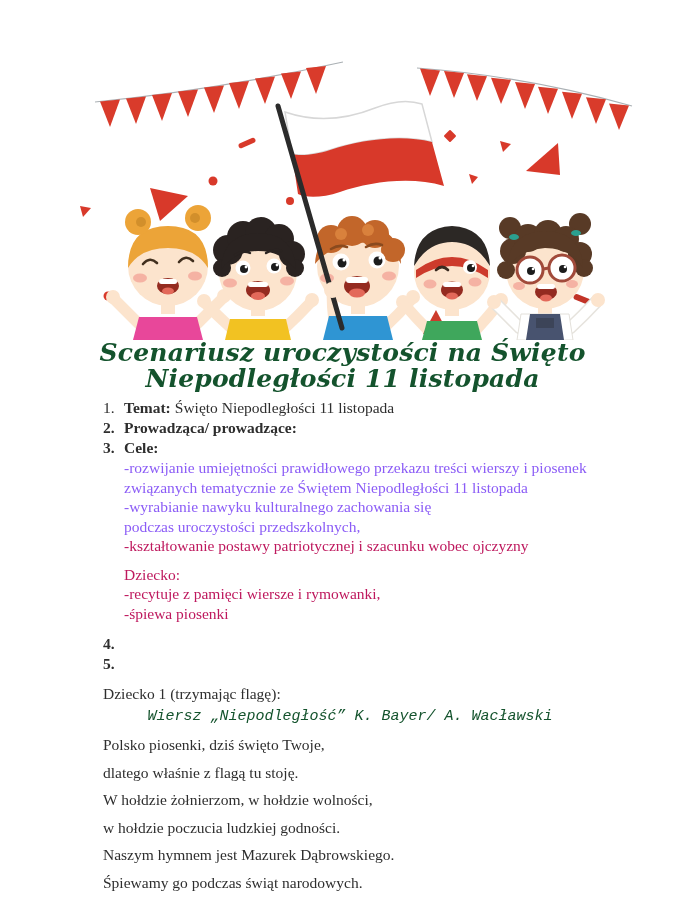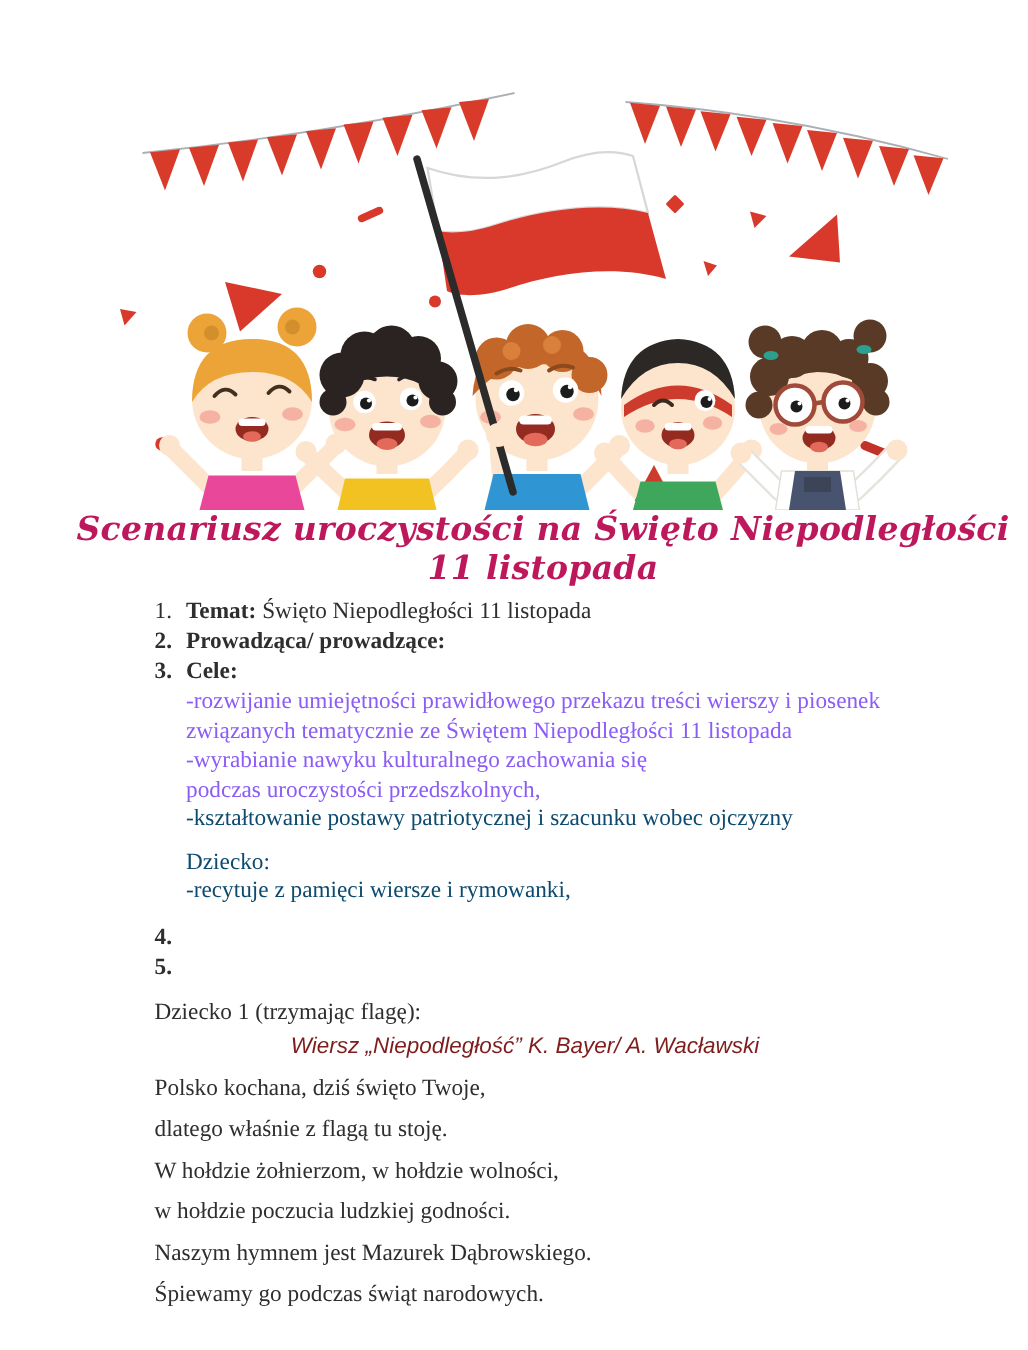--- a/index.html
+++ b/index.html
@@ -1,33 +1,33 @@
 <!DOCTYPE html>
 <html><head>
 <meta charset="utf-8">
 <style>
   html,body{margin:0;padding:0;background:#ffffff;}
   .page{position:relative;width:685px;height:900px;background:#ffffff;overflow:hidden;
         font-family:"Liberation Serif", serif;color:#2e2e2e;}
   .illustration{position:absolute;top:38px;left:0;width:685px;height:302px;}
   .content{position:absolute;top:340px;left:0;width:685px;}
   .title{ text-align:center;font-family:"DejaVu Serif", serif;font-style:italic;font-weight:700;
-          font-size:22px;letter-spacing:.2px;color:#be185d;line-height:26px;margin-left:39px;}
+          font-size:25px;letter-spacing:.2px;color:#14532d;line-height:26px;}
   .body-block{margin:6px 88px 0 103px;font-size:15.5px;line-height:20px;}
   .row{display:flex;}
   .num{width:21px;flex:none;font-weight:700;}
   .num.reg{font-weight:400;}
   .li-label{font-weight:700;}
   .li-rest{margin-left:4px;text-align:right;}
   .sub{margin-left:21px;line-height:19.5px;color:#8b5cf6;}
-  .gray{color:#0c4a6e;}
+  .gray{color:#be185d;}
   .sp10{height:10px;} .sp11{height:11px;} .sp9{height:9px;}
   .hdr{font-weight:400;line-height:20px;}
-  .caption{text-align:center;font-family:Liberation Sans, sans-serif;font-style:italic;
-           font-size:15px;color:#7f1d1d;line-height:22px;margin-top:2px;}
+  .caption{text-align:center;font-family:Liberation Mono, monospace;font-style:italic;
+           font-size:15px;color:#14532d;line-height:22px;margin-top:2px;}
   .poem{line-height:27.5px;margin-top:3px;}
   .narr{line-height:27.5px;}
   .narr-hdr{font-weight:700;line-height:27px;margin-top:0;}
 </style>
 </head>
 <body>
 
 <div class="page">
 
   <svg class="illustration" viewBox="0 0 685 302" aria-hidden="true">
@@ -265,38 +265,39 @@
       <div class="sub">-rozwijanie umiejętności prawidłowego przekazu treści wierszy i piosenek</div>
       <div class="sub">związanych tematycznie ze Świętem Niepodległości 11 listopada</div>
       <div class="sub">-wyrabianie nawyku kulturalnego zachowania się</div>
       <div class="sub">podczas uroczystości przedszkolnych,</div>
       <div class="sub gray">-kształtowanie postawy patriotycznej i szacunku wobec ojczyzny</div>
 
       <div class="sp9"></div>
 
       <div class="sub gray">Dziecko:</div>
       <div class="sub gray">-recytuje z pamięci wiersze i rymowanki,</div>
+      <div class="sub gray">-śpiewa piosenki</div>
 
       <div class="sp11"></div>
 
       <div class="row">
         <span class="num">4.</span>
       </div>
       <div class="row">
         <span class="num">5.</span>
       </div>
 
       <div class="sp10"></div>
 
       <div class="hdr">Dziecko 1 (trzymając flagę):</div>
 
       <div class="caption">Wiersz „Niepodległość” K. Bayer/ A. Wacławski</div>
 
       <div class="poem">
-        <div>Polsko kochana, dziś święto Twoje,</div>
+        <div>Polsko piosenki, dziś święto Twoje,</div>
         <div>dlatego właśnie z flagą tu stoję.</div>
         <div>W hołdzie żołnierzom, w hołdzie wolności,</div>
         <div>w hołdzie poczucia ludzkiej godności.</div>
       </div>
 
       <div class="narr">
         <div>Naszym hymnem jest Mazurek Dąbrowskiego.</div>
         <div>Śpiewamy go podczas świąt narodowych.</div>
       </div>
 

